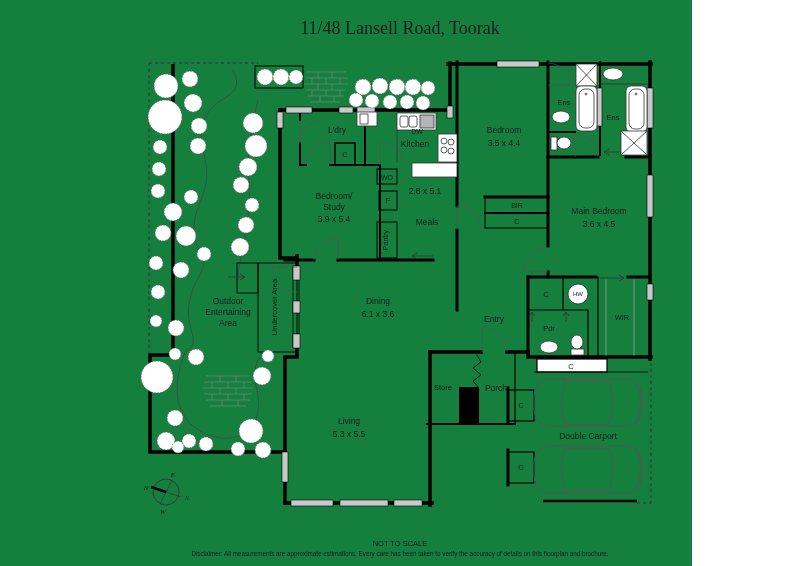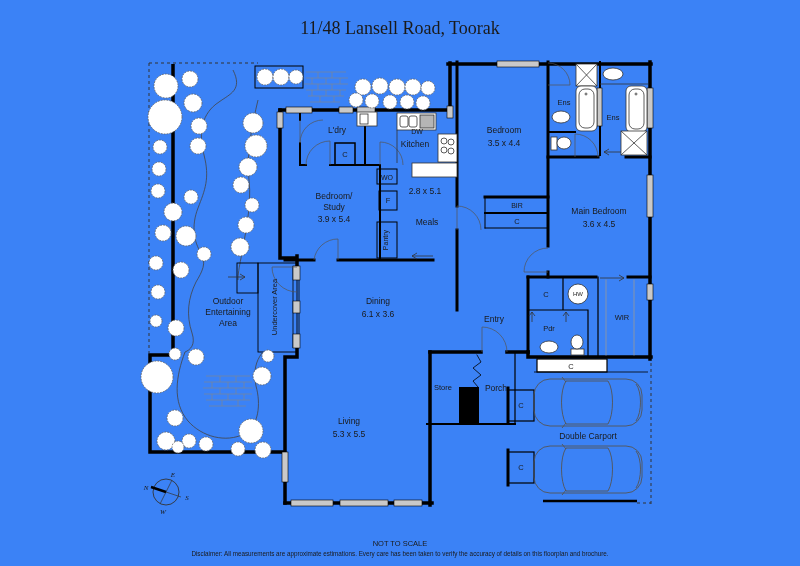--- a/index.html
+++ b/index.html
@@ -1,16 +1,16 @@
 <!DOCTYPE html>
 <html><head>
 <meta charset="utf-8">
 <style>
   html,body{margin:0;padding:0;background:#ffffff;}
-  .page{position:relative;width:800px;height:566px;background:#3b82f6;overflow:hidden;
+  .page{position:relative;width:692px;height:566px;background:#15803d;overflow:hidden;
         font-family:"Liberation Sans",sans-serif;}
   svg{display:block;}
   text{fill:#1a1a1a;font-family:"Liberation Sans",sans-serif;}
   .title{font-family:"Liberation Serif",serif;font-size:18px;}
   .room{font-size:8.5px;}
   .small{font-size:7.5px;}
   .tiny{font-size:7px;}
   .hw{font-size:6px;}
   .compass{font-family:"Liberation Serif",serif;font-style:italic;font-size:7px;}
   .scale{font-size:7.5px;}

